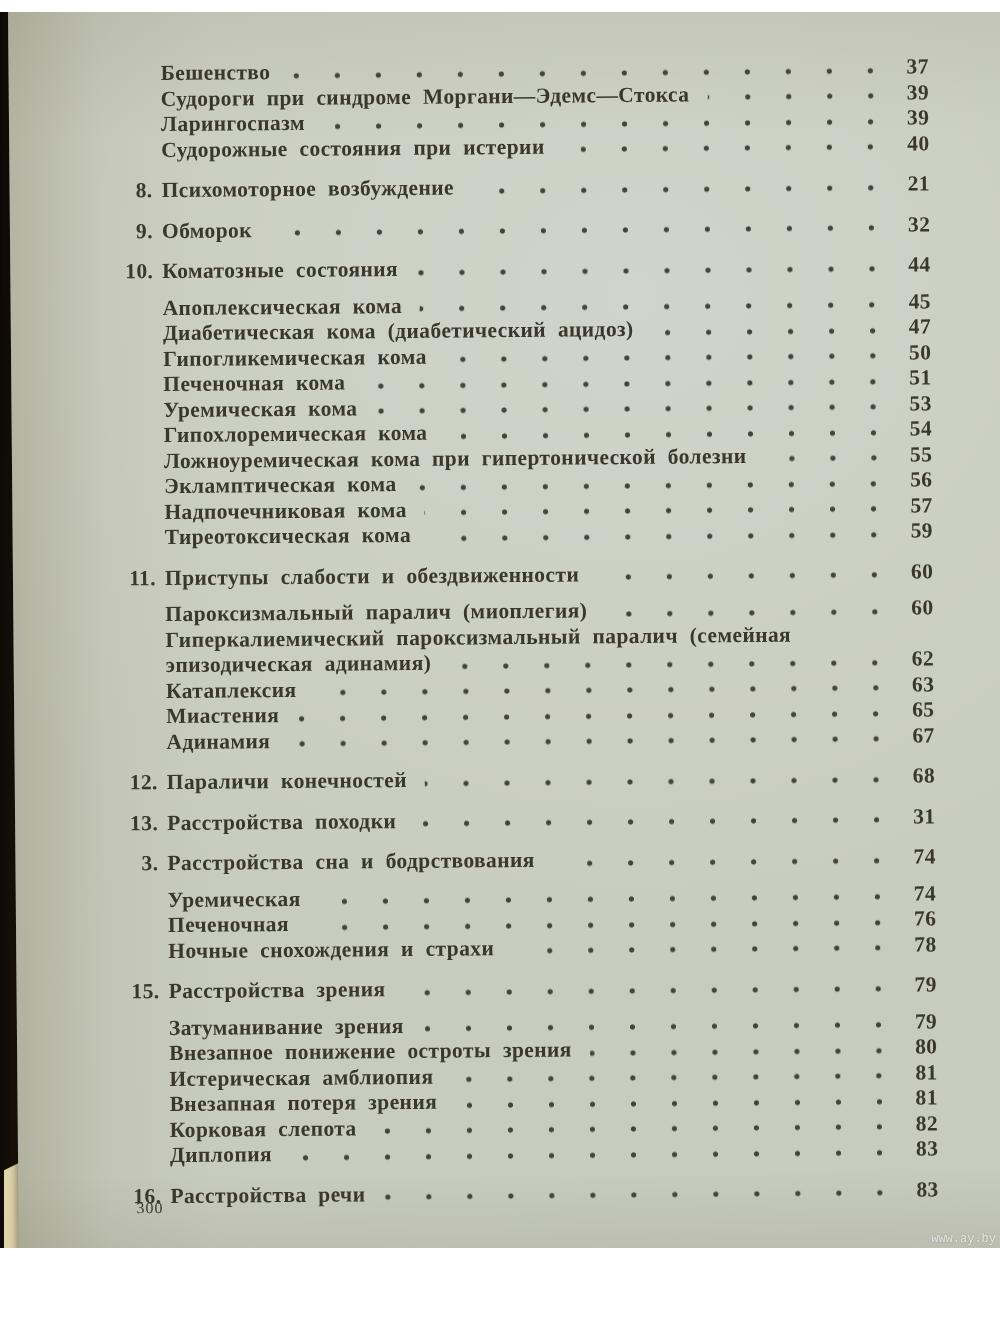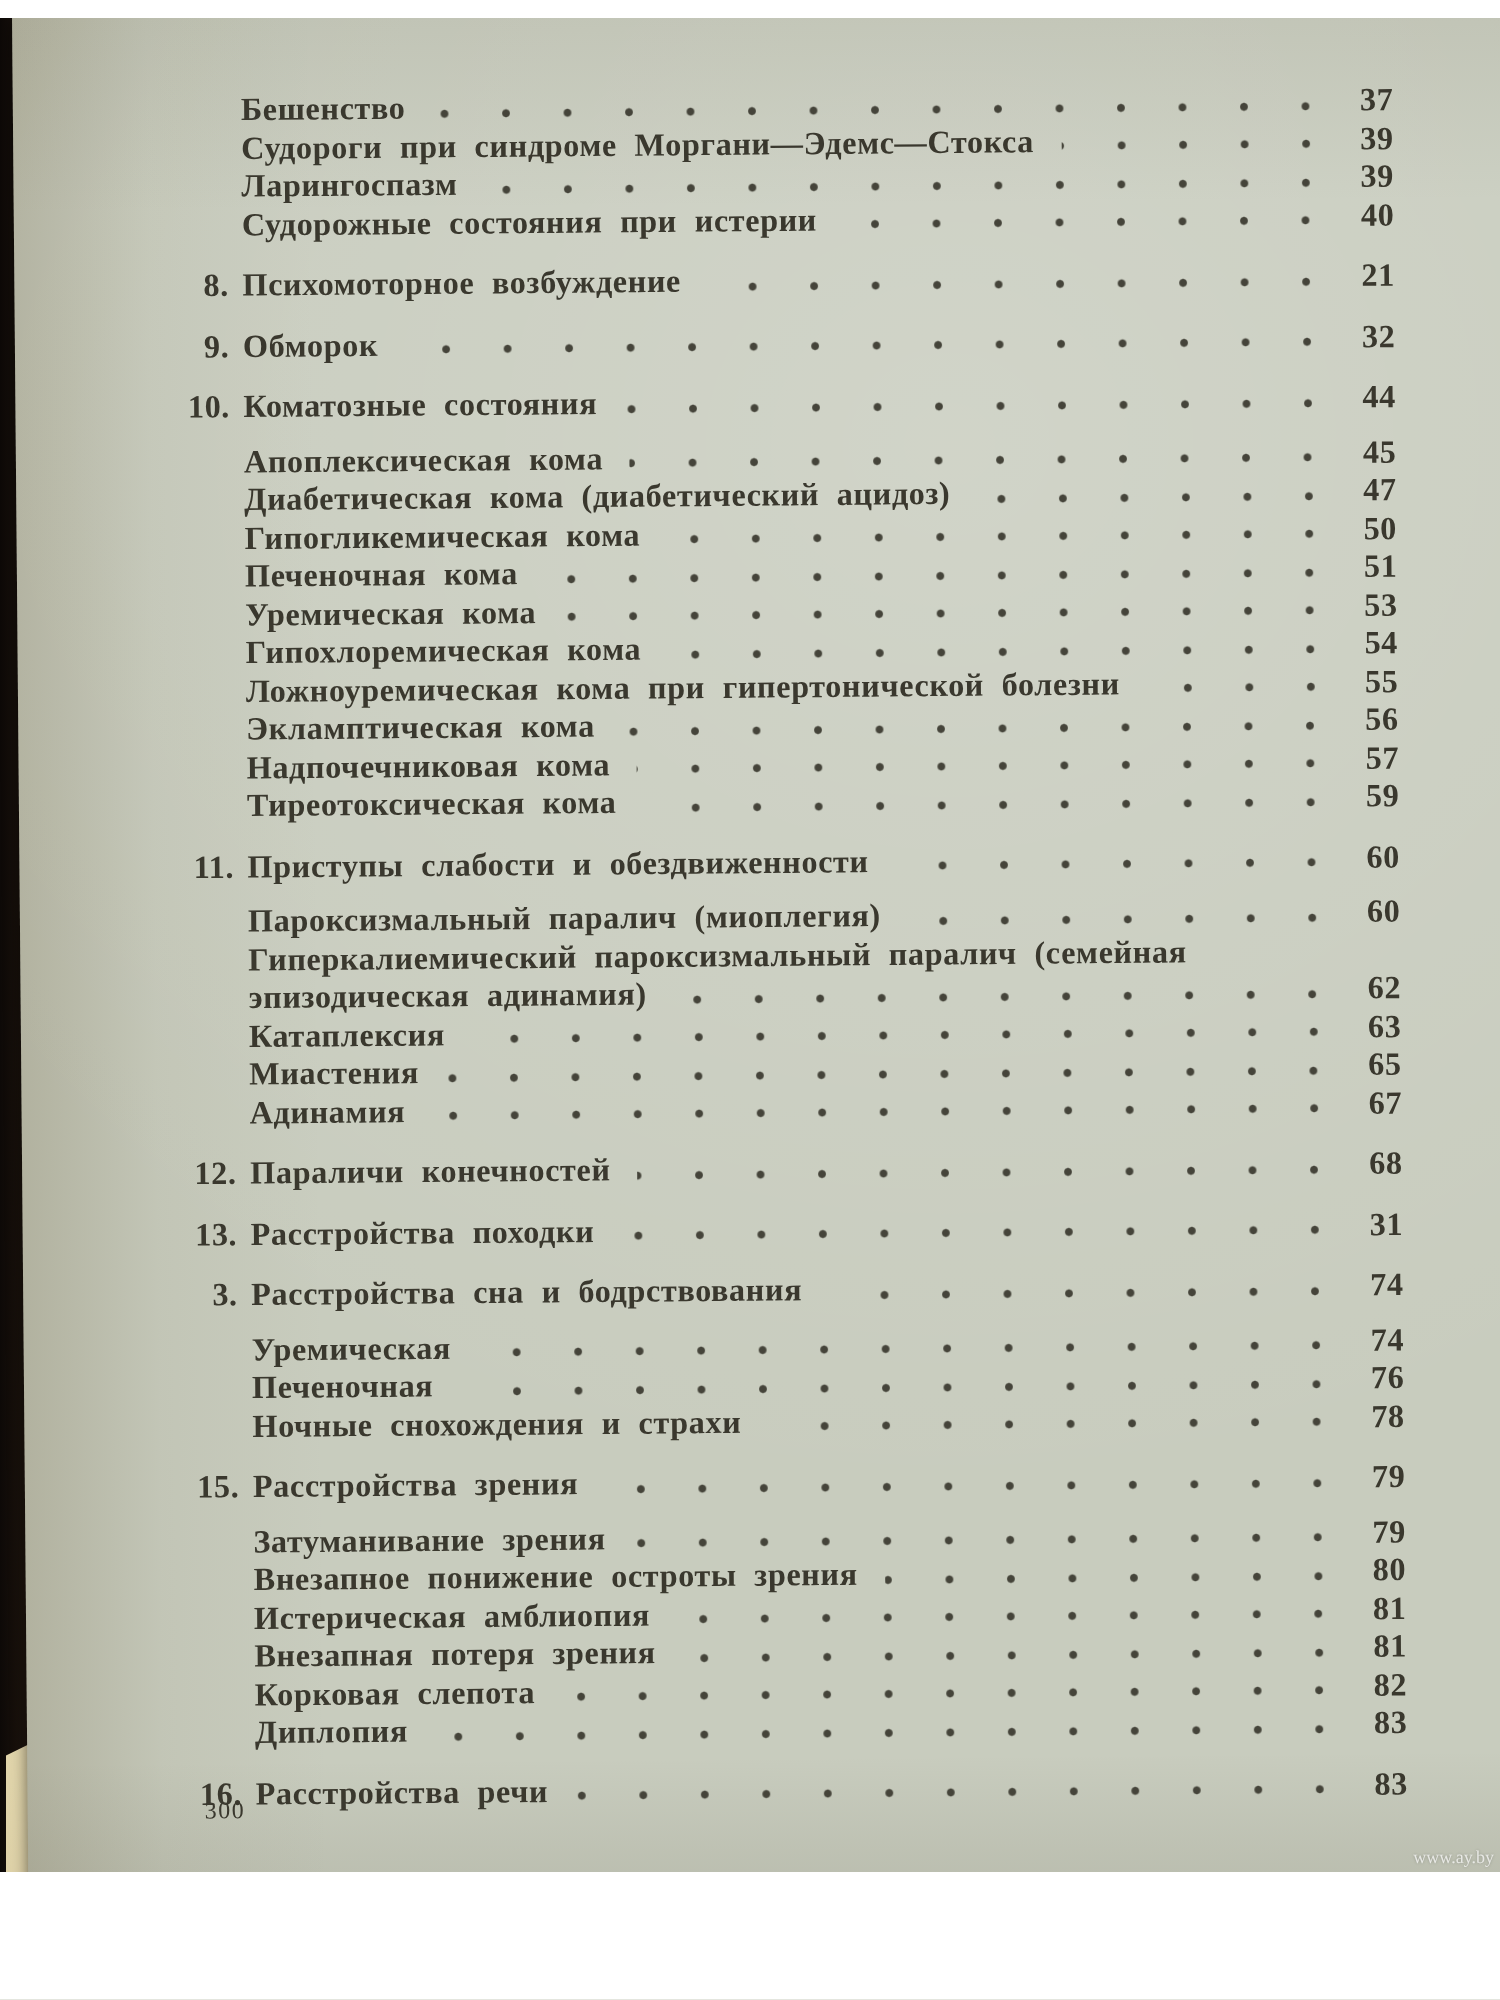--- a/index.html
+++ b/index.html
@@ -65,21 +65,21 @@
   .row .leader.hidden{background-image:none;}
   .row .pagenum{
     flex:0 0 50px;text-align:left;
   }
   .folio{
     position:absolute;left:118px;top:1190px;
     font-size:16px;font-weight:400;letter-spacing:1px;color:#3a382e;
   }
   .watermark{
     position:absolute;right:4px;bottom:2px;
-    font-family:Liberation Serif, serif;
+    font-family:Liberation Mono, monospace;
     font-size:12px;color:rgba(255,255,255,0.72);
     text-shadow:0 0 2px rgba(0,0,0,0.25);
   }
 </style>
 </head>
 <body>
 
 <div class="scene">
   <div class="gutter"></div>
   <div class="under-page"></div>

